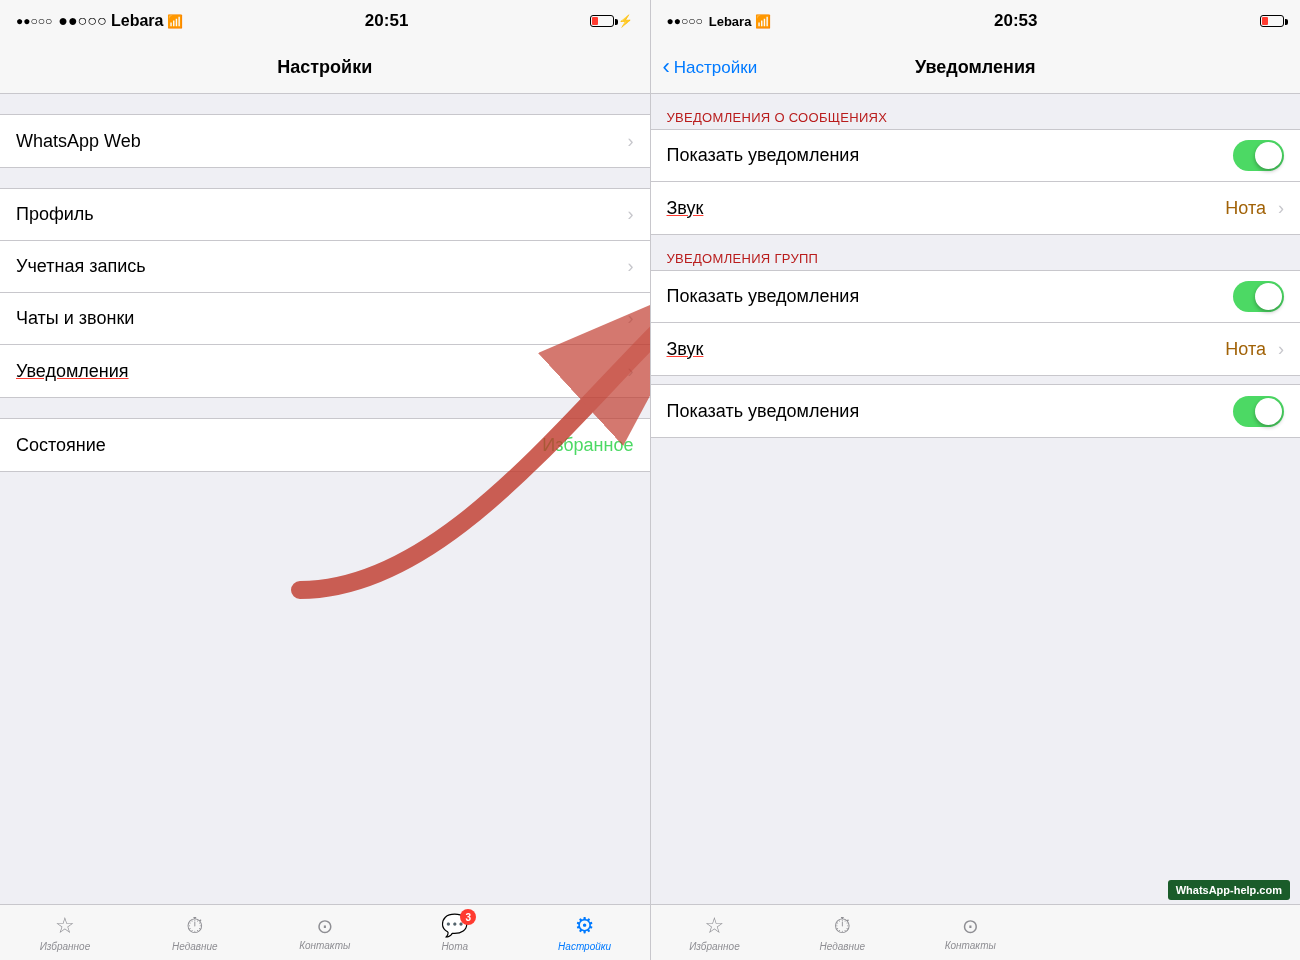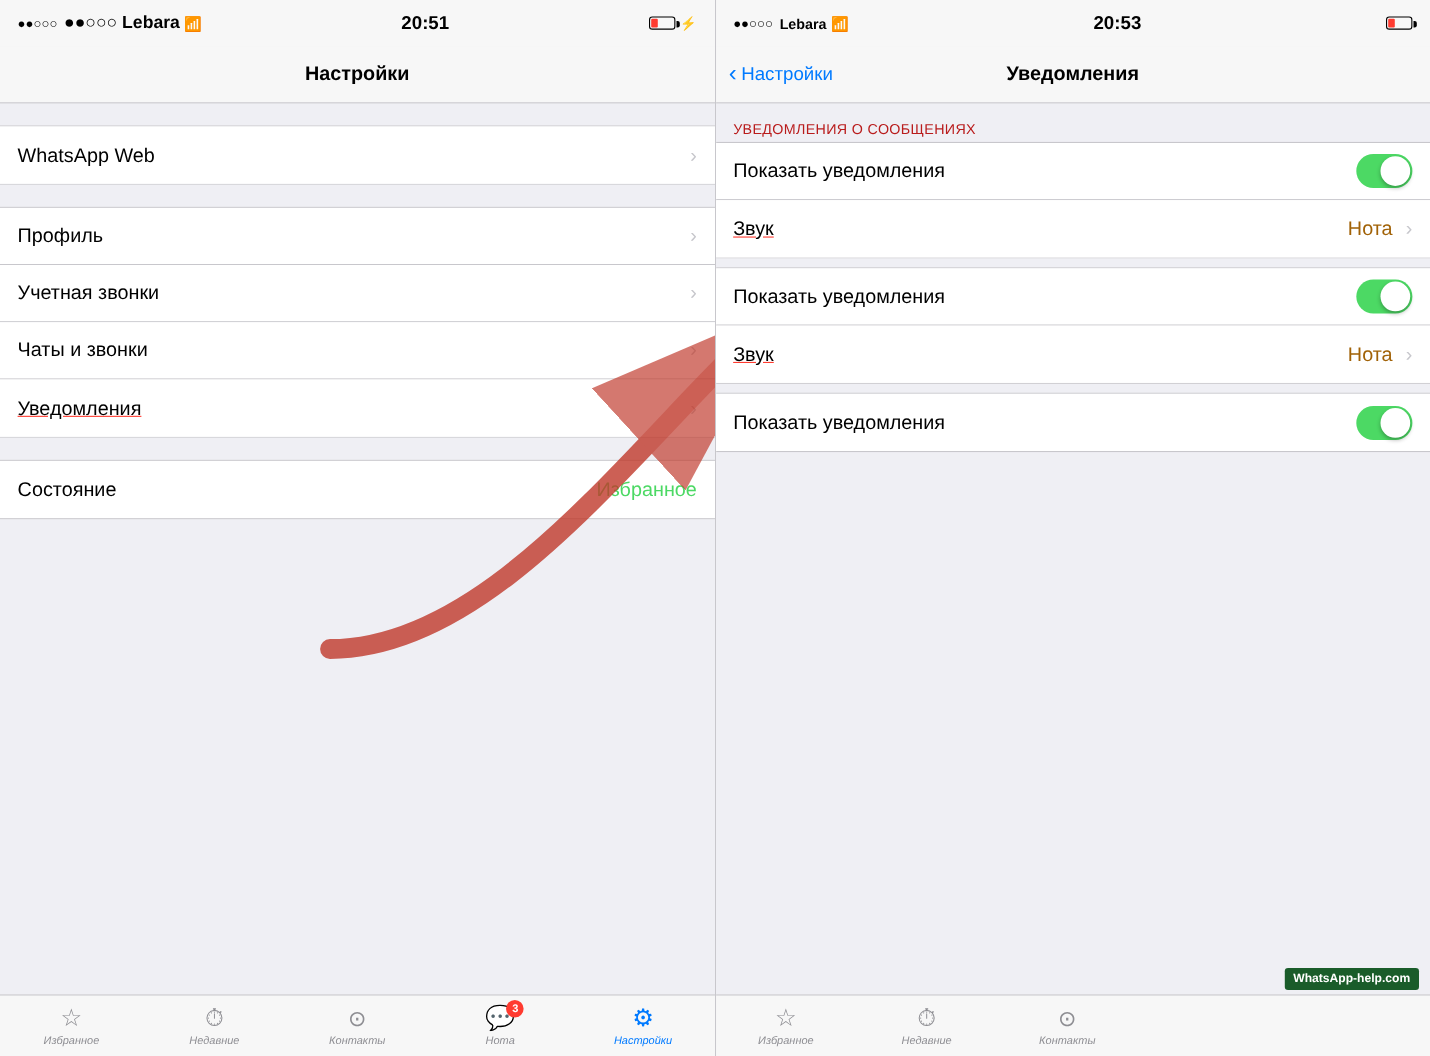--- a/index.html
+++ b/index.html
@@ -333,21 +333,21 @@
       </div>
     </div>
 
     <div class="section-separator"></div>
     <div class="settings-list">
       <div class="settings-item">
         <span class="settings-item-label">Профиль</span>
         <span class="chevron">›</span>
       </div>
       <div class="settings-item">
-        <span class="settings-item-label">Учетная звонки</span>
+        <span class="settings-item-label">Учетная запись</span>
         <span class="chevron">›</span>
       </div>
       <div class="settings-item">
         <span class="settings-item-label">Чаты и звонки</span>
         <span class="chevron">›</span>
       </div>
       <div class="settings-item">
         <span class="settings-item-label underline" style="text-decoration: underline; text-decoration-color: #ff3b30;">Уведомления</span>
         <span class="chevron">›</span>
       </div>
@@ -441,20 +441,21 @@
       <div class="settings-item">
         <span class="settings-item-label underline" style="text-decoration:underline; text-decoration-color:#ff3b30;">Звук</span>
         <div class="item-right">
           <span class="settings-item-value">Нота</span>
           <span class="chevron">›</span>
         </div>
       </div>
     </div>
 
     <div class="section-separator" style="height:8px;"></div>
+    <div class="section-header">УВЕДОМЛЕНИЯ ГРУПП</div>
     <div class="settings-list">
       <div class="settings-item">
         <span class="settings-item-label">Показать уведомления</span>
         <div class="toggle"></div>
       </div>
       <div class="settings-item">
         <span class="settings-item-label underline" style="text-decoration:underline; text-decoration-color:#ff3b30;">Звук</span>
         <div class="item-right">
           <span class="settings-item-value">Нота</span>
           <span class="chevron">›</span>

